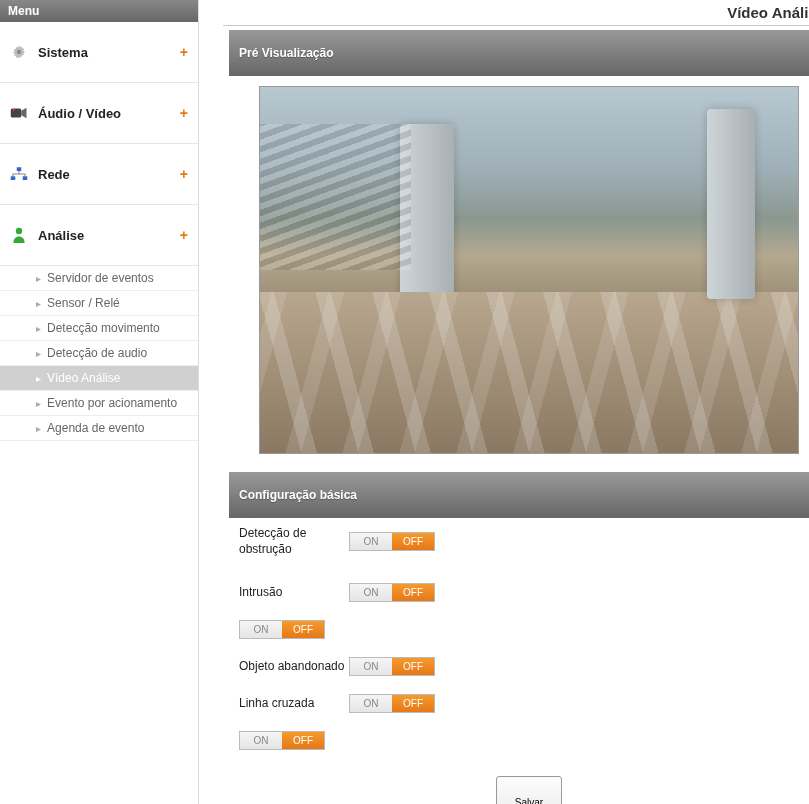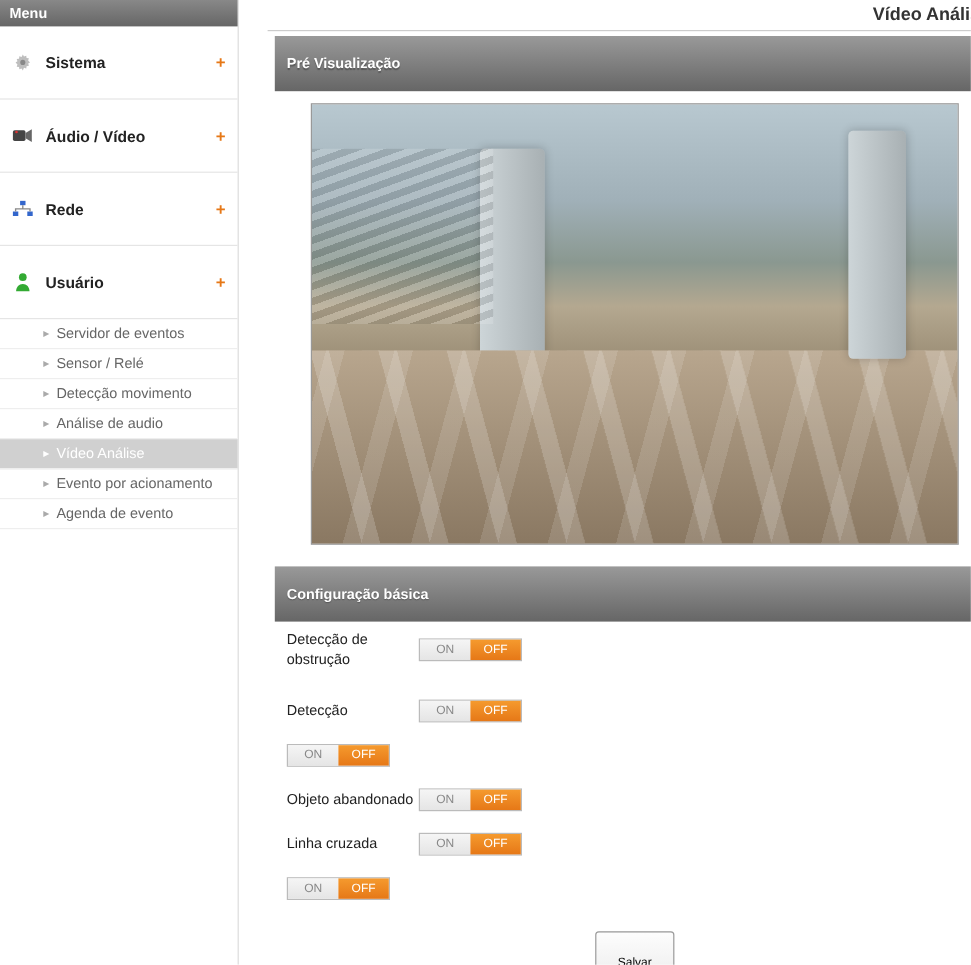--- a/index.html
+++ b/index.html
@@ -101,40 +101,40 @@
       <span class="expand">+</span>
     </div>
 
     <div class="menu-category">
       <span class="icon">
         <svg class="ico-user" viewBox="0 0 16 20">
             <circle cx="8" cy="5" r="4" fill="#3a3"></circle>
             <path d="M1 20c0-5 3-8 7-8s7 3 7 8z" fill="#3a3"></path>
           </svg>
       </span>
-      <span class="label">Usuário</span>
+      <span class="label">Análise</span>
       <span class="expand">+</span>
     </div>
 
 
     <div class="submenu-item">
       <span class="chevron">▸</span>
       <span>Servidor de eventos</span>
     </div>
     <div class="submenu-item">
       <span class="chevron">▸</span>
       <span>Sensor / Relé</span>
     </div>
     <div class="submenu-item">
       <span class="chevron">▸</span>
       <span>Detecção movimento</span>
     </div>
     <div class="submenu-item">
       <span class="chevron">▸</span>
-      <span>Análise de audio</span>
+      <span>Detecção de audio</span>
     </div>
     <div class="submenu-item active">
       <span class="chevron">▸</span>
       <span>Vídeo Análise</span>
     </div>
     <div class="submenu-item">
       <span class="chevron">▸</span>
       <span>Evento por acionamento</span>
     </div>
     <div class="submenu-item">
@@ -165,21 +165,21 @@
               <div class="opt">ON</div>
               <div class="opt active">OFF</div>
             </div>
           </div>
         </div>
       </div>
 
       <div class="config-section">
         <div class="config-body">
           <div class="config-row">
-            <div class="config-label">Detecção</div>
+            <div class="config-label">Intrusão</div>
             <div class="toggle">
               <div class="opt">ON</div>
               <div class="opt active">OFF</div>
             </div>
           </div>
           <div class="config-row">
             <div class="toggle">
               <div class="opt">ON</div>
               <div class="opt active">OFF</div>
             </div>

